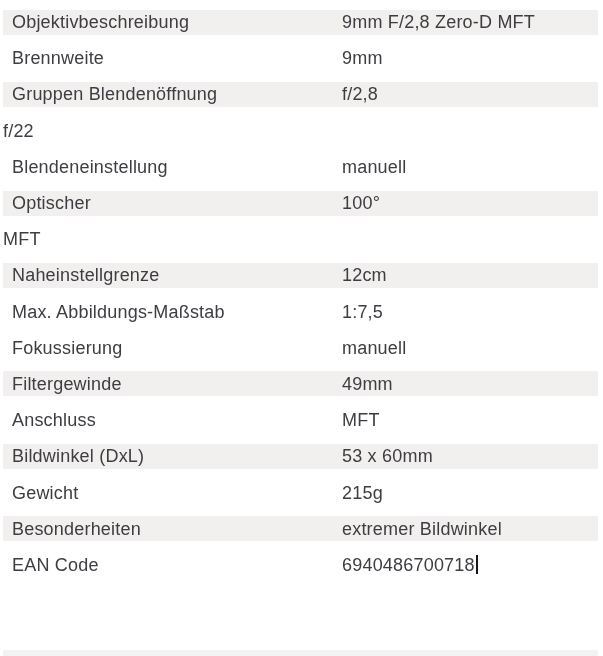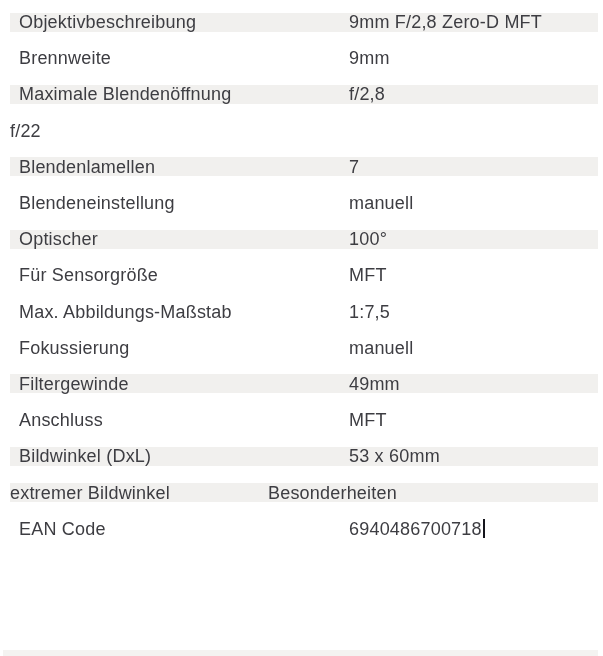--- a/index.html
+++ b/index.html
@@ -17,22 +17,22 @@
     left: 0;
     width: 603px;
   }
   .row {
     height: 36.2px;
     display: flex;
     align-items: center;
   }
   .band {
     flex: 1;
-    height: 19px;
-    margin-left: 10px;
+    height: 25px;
+    margin-left: 3px;
     margin-right: 5px;
     display: flex;
     align-items: center;
     background: transparent;
     justify-content: space-between;
   }
   .row.striped .band {
     background: var(--stripe, #f1f0ee);
   }
   .cell {
@@ -78,51 +78,50 @@
       </div>
     </div>
     <div class="row">
       <div class="band">
         <div class="cell cell-label">Brennweite</div>
         <div class="cell cell-value">9mm</div>
       </div>
     </div>
     <div class="row striped">
       <div class="band">
-        <div class="cell cell-label">Maximale Blendenöffnung</div>
+        <div class="cell cell-label">Gruppen Blendenöffnung</div>
         <div class="cell cell-value">f/2,8</div>
       </div>
     </div>
     <div class="row">
       <div class="band">
         <div class="cell cell-value">f/22</div>
-      </div>
-    </div>
-    <div class="row striped">
-      <div class="band">
-        <div class="cell cell-label">Blendenlamellen</div>
-        <div class="cell cell-value">7</div>
       </div>
     </div>
     <div class="row">
       <div class="band">
         <div class="cell cell-label">Blendeneinstellung</div>
         <div class="cell cell-value">manuell</div>
       </div>
     </div>
     <div class="row striped">
       <div class="band">
         <div class="cell cell-label">Optischer</div>
         <div class="cell cell-value">100°</div>
       </div>
     </div>
     <div class="row">
       <div class="band">
-        <div class="cell cell-label">Für Sensorgröße</div>
         <div class="cell cell-value">MFT</div>
+      </div>
+    </div>
+    <div class="row striped">
+      <div class="band">
+        <div class="cell cell-label">Naheinstellgrenze</div>
+        <div class="cell cell-value">12cm</div>
       </div>
     </div>
     <div class="row">
       <div class="band">
         <div class="cell cell-label">Max. Abbildungs-Maßstab</div>
         <div class="cell cell-value">1:7,5</div>
       </div>
     </div>
     <div class="row">
       <div class="band">
@@ -141,24 +140,30 @@
         <div class="cell cell-label">Anschluss</div>
         <div class="cell cell-value">MFT</div>
       </div>
     </div>
     <div class="row striped">
       <div class="band">
         <div class="cell cell-label">Bildwinkel (DxL)</div>
         <div class="cell cell-value">53 x 60mm</div>
       </div>
     </div>
+    <div class="row">
+      <div class="band">
+        <div class="cell cell-label">Gewicht</div>
+        <div class="cell cell-value">215g</div>
+      </div>
+    </div>
     <div class="row striped">
       <div class="band">
+        <div class="cell cell-label">Besonderheiten</div>
         <div class="cell cell-value">extremer Bildwinkel</div>
-        <div class="cell cell-label">Besonderheiten</div>
       </div>
     </div>
     <div class="row">
       <div class="band">
         <div class="cell cell-label">EAN Code</div>
         <div class="cell cell-value">6940486700718<span class="caret"></span></div>
       </div>
     </div>
   </div>
 <div class="bottom-strip"></div>

